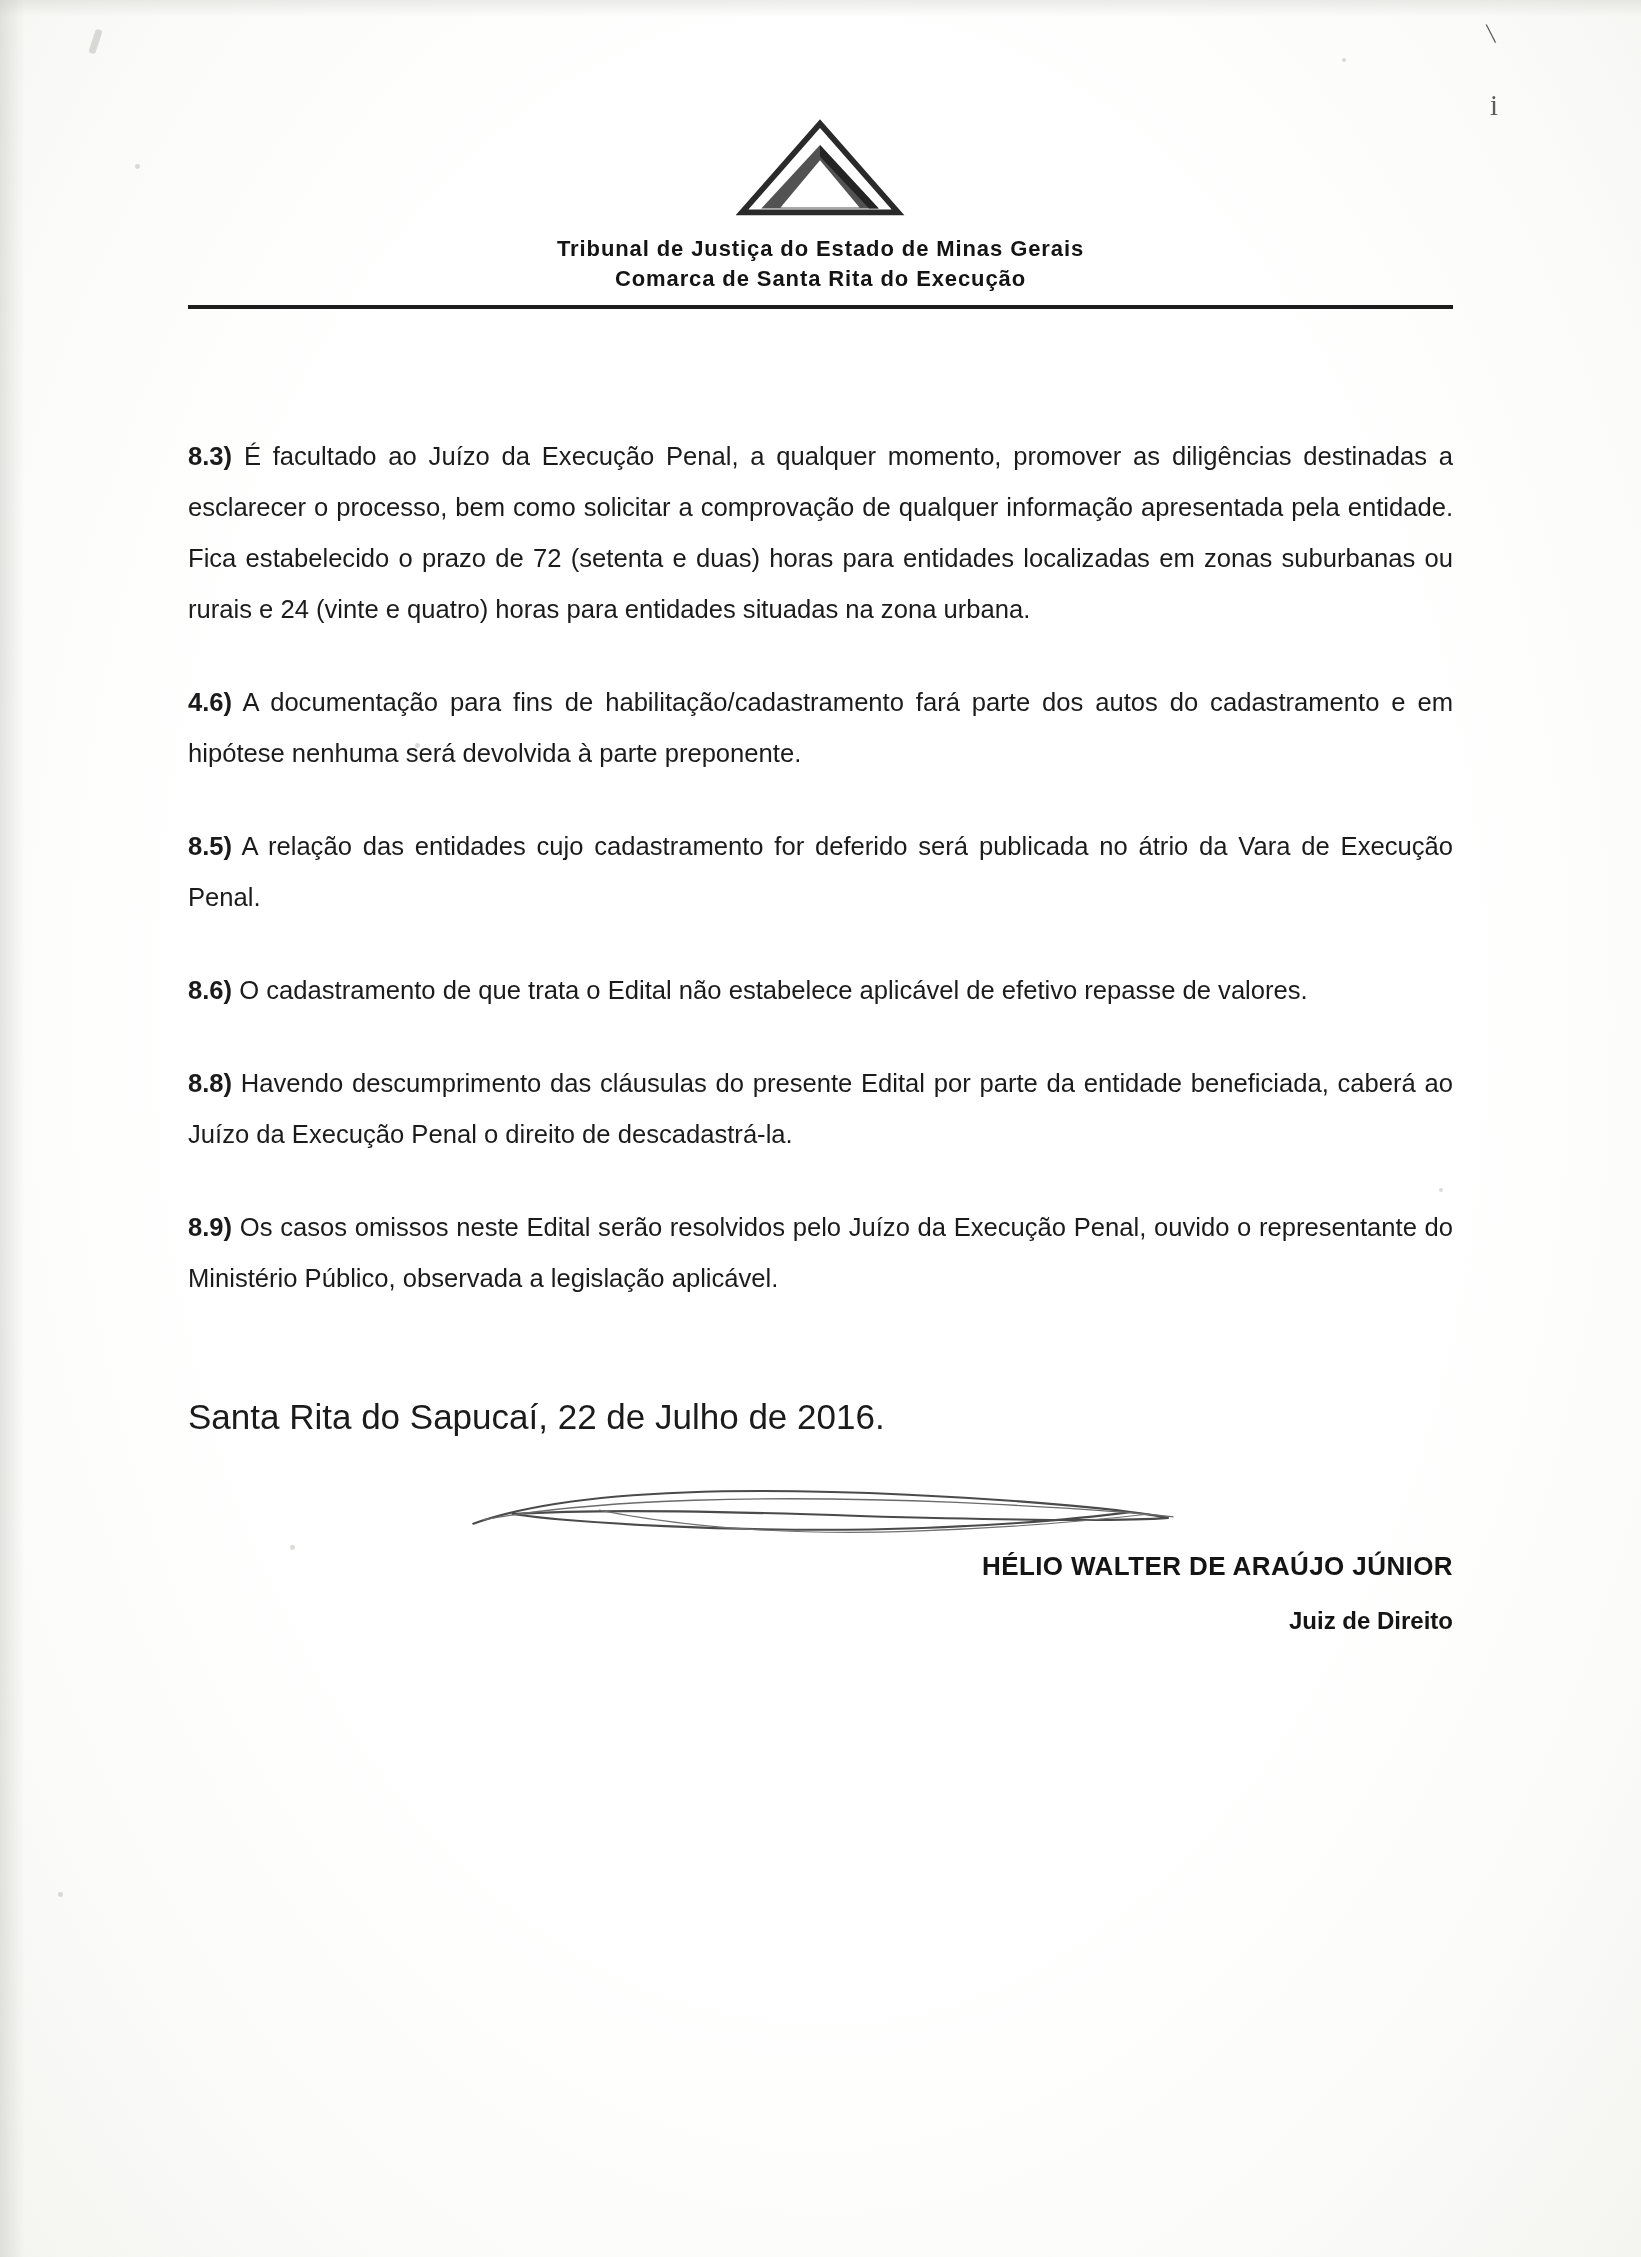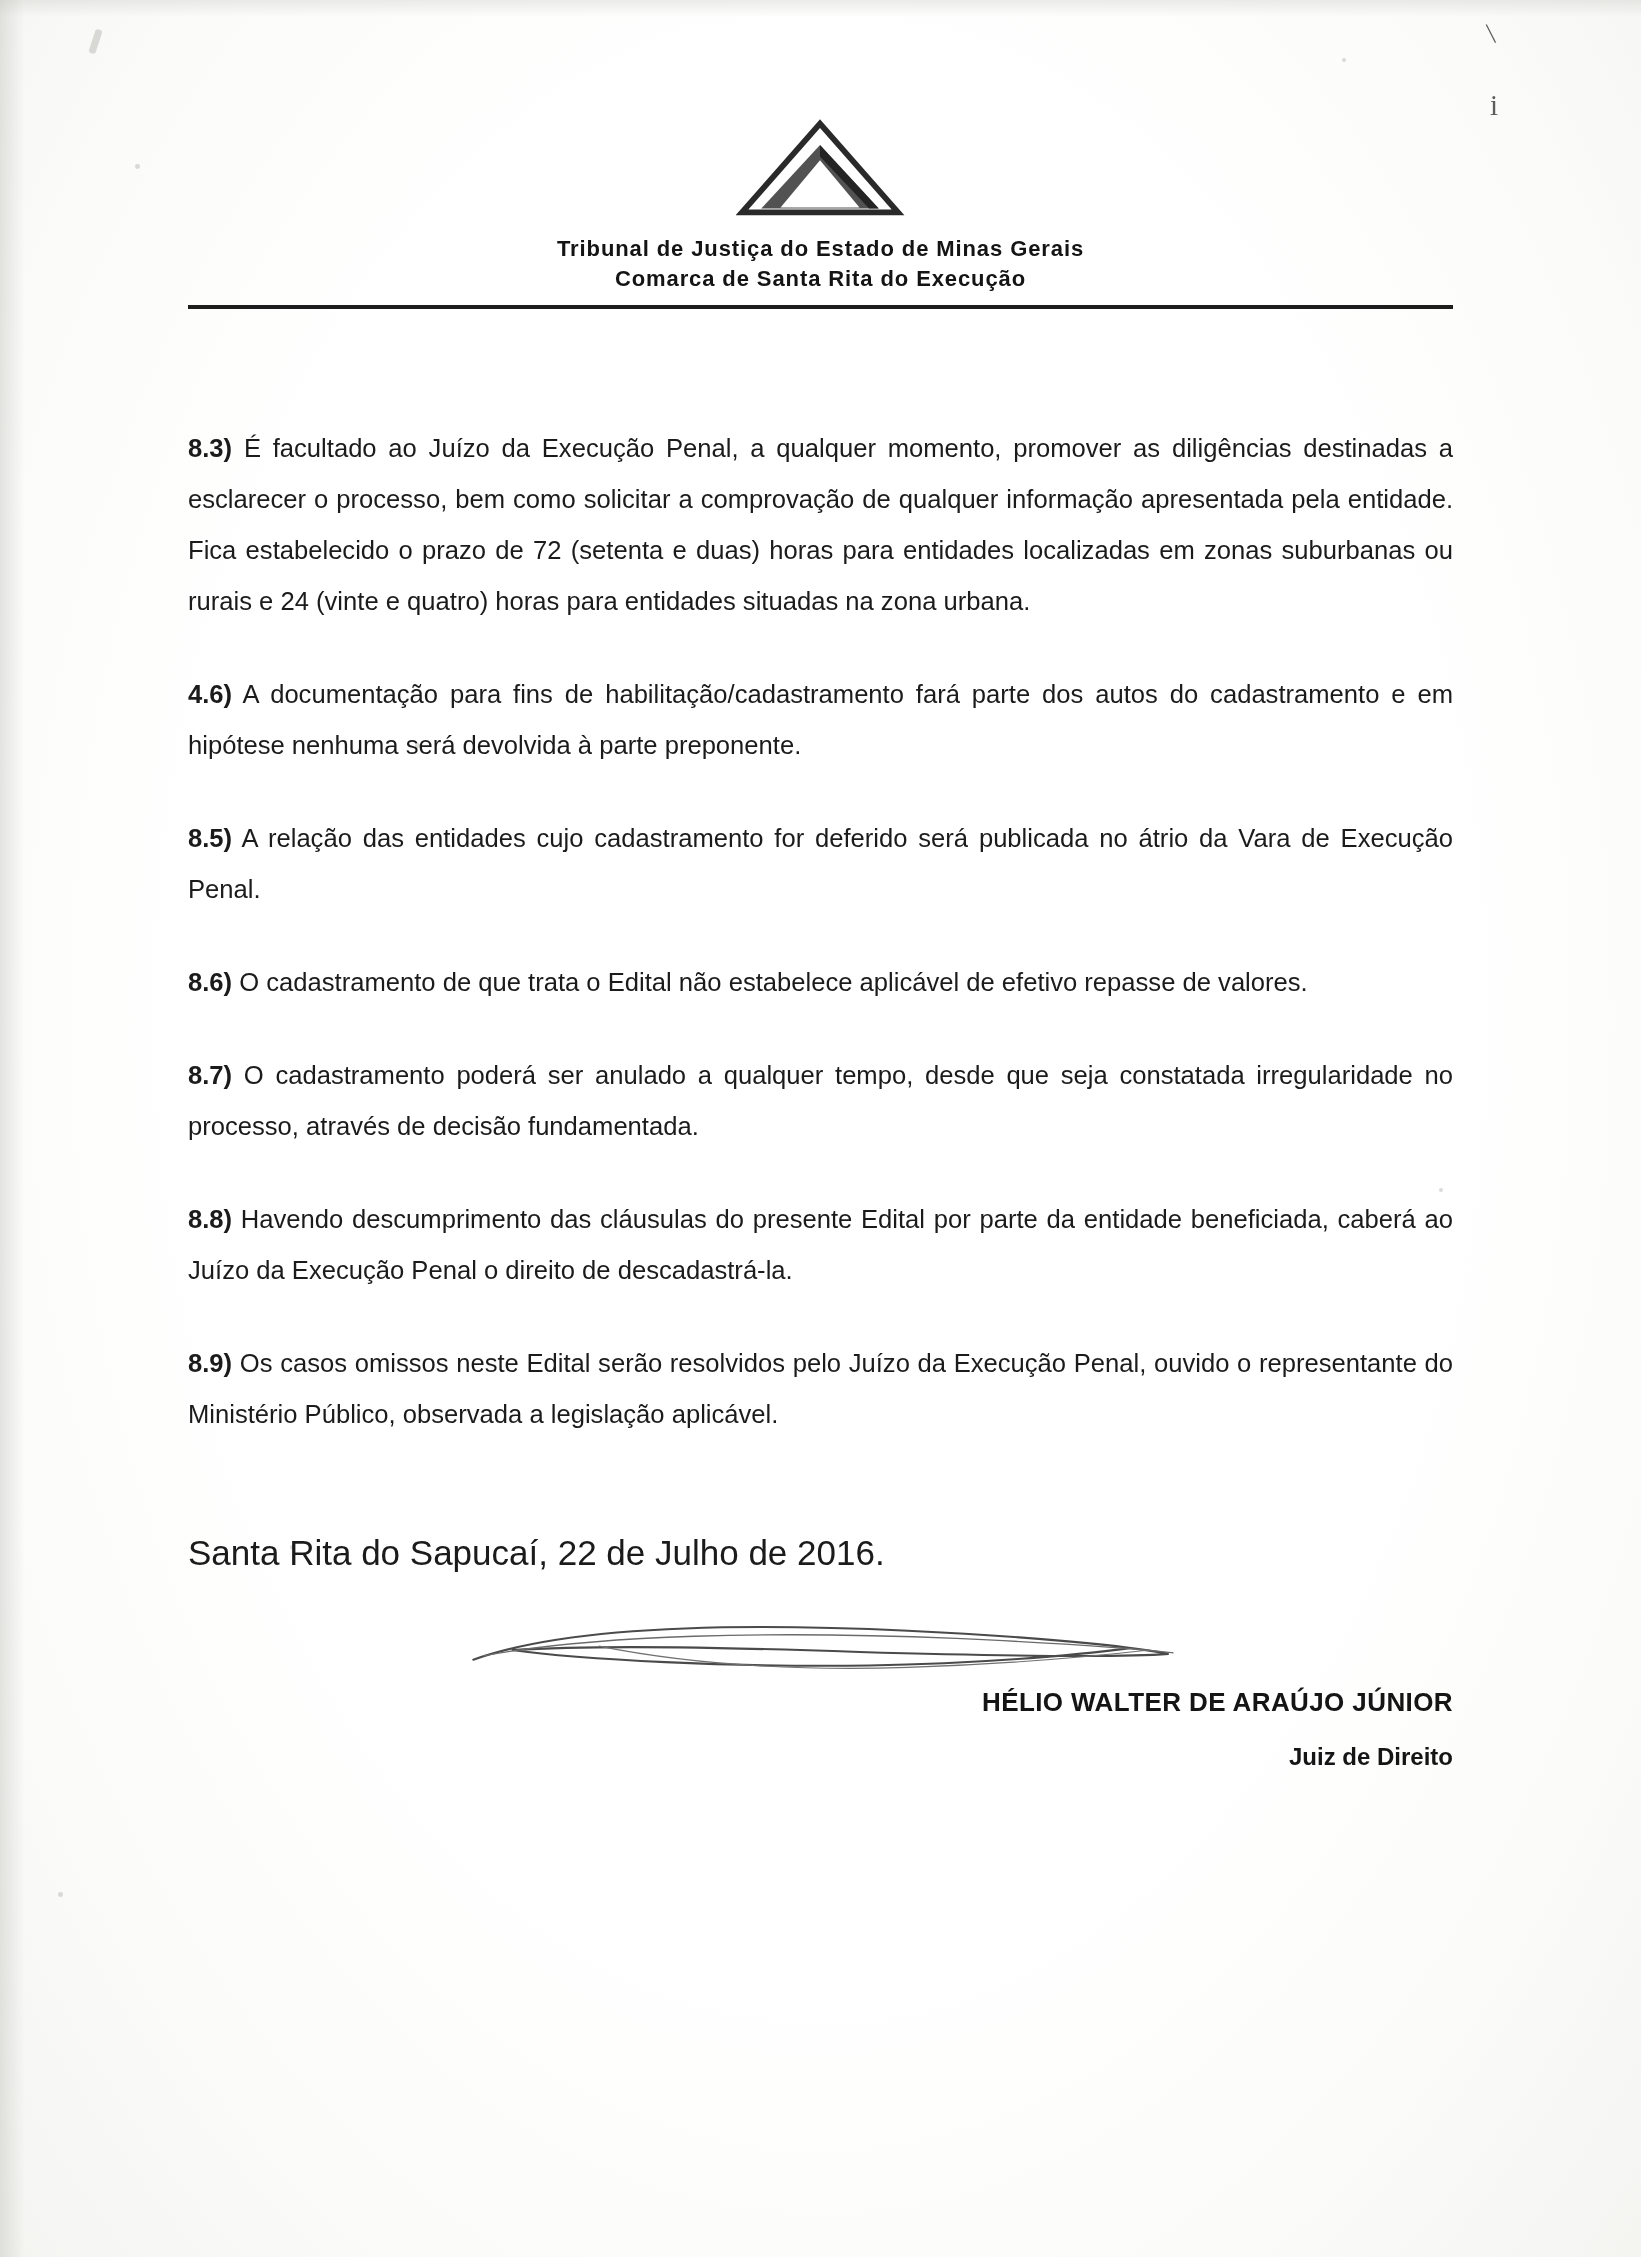--- a/index.html
+++ b/index.html
@@ -73,21 +73,21 @@
   .rule {
     width: 1265px;
     height: 3.9px;
     background: #1d1d1d;
     margin: 11.6px auto 0 auto;
   }
 
   
   .body-block {
     width: 1265px;
-    margin: 8px auto;
+    margin: 16px auto;
     padding-top: 106px;
   }
   p.para {
     font-size: 25.6px;
     line-height: 51px;
     text-align: justify;
     margin: 0 0 42px 0;
     color: #1b1b1b;
   }
   p.para .num {
@@ -181,23 +181,20 @@
       </p>
 
       <p class="para">
         <span class="num">8.5)</span><span> A relação das entidades cujo cadastramento for deferido será publicada no átrio da Vara de Execução Penal.</span>
       </p>
 
       <p class="para">
         <span class="num">8.6)</span><span> O cadastramento de que trata o Edital não estabelece aplicável de efetivo repasse de valores.</span>
       </p>
 
-      <p class="para">
-        <span class="num">8.7)</span><span> O cadastramento poderá ser anulado a qualquer tempo, desde que seja constatada irregularidade no processo, através de decisão fundamentada.</span>
-      </p>
 
       <p class="para">
         <span class="num">8.8)</span><span> Havendo descumprimento das cláusulas do presente Edital por parte da entidade beneficiada, caberá ao Juízo da Execução Penal o direito de descadastrá-la.</span>
       </p>
 
       <p class="para tight">
         <span class="num">8.9)</span><span> Os casos omissos neste Edital serão resolvidos pelo Juízo da Execução Penal, ouvido o representante do Ministério Público, observada a legislação aplicável.</span>
       </p>
 
       <div class="place-date">Santa Rita do Sapucaí, 22 de Julho de 2016.</div>

